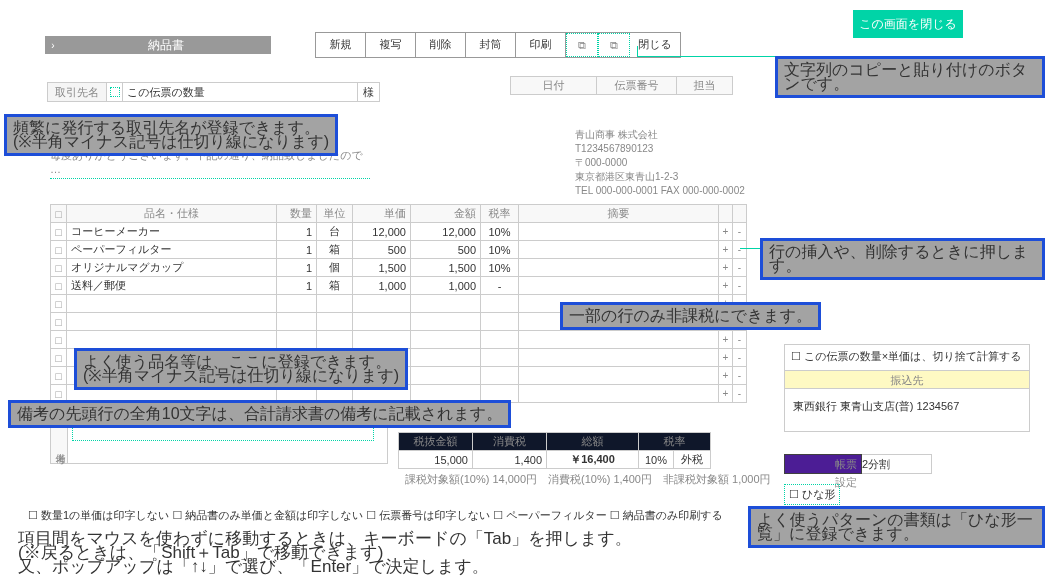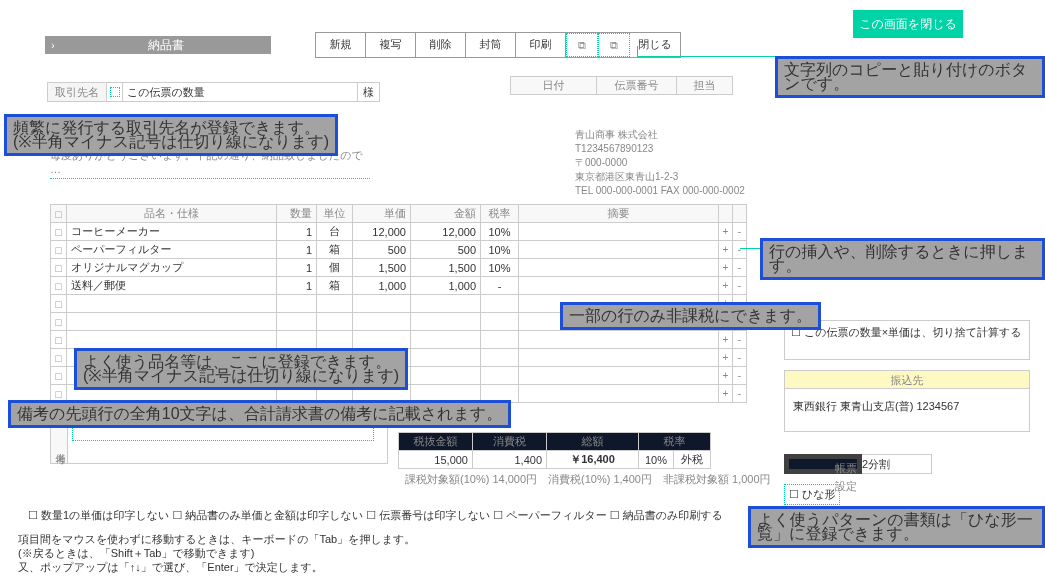--- a/index.html
+++ b/index.html
@@ -54,29 +54,29 @@
 
 .totals-table { position: absolute; top: 432px; left: 398px; border-collapse: collapse; font-size: 11px; }
 .totals-table th, .totals-table td { border: 1px solid #ccc; height: 18px; text-align: center; font-weight: normal; }
 .totals-table th { background: #0f172a; color: #888; }
 .totals-table .v { text-align: right; padding-right: 4px; }
 .totals-table .total-val { font-weight: bold; text-align: center; }
 
 .tax-breakdown { position: absolute; top: 472px; left: 405px; color: #888; font-size: 11px; }
 
 .print-options { position: absolute; top: 508px; left: 28px; font-size: 11px; }
-.tip-text { position: absolute; left: 18px; font-size: 11px; line-height: 14px; }
-
-.rounding-box { position: absolute; top: 320px; left: 784px; width: 246px; height: 40px; border: 1px solid #ccc; padding: 4px 6px; font-size: 11px; }
+.tip-text { position: absolute; left: 18px; font-size: 17px; line-height: 14px; }
+
+.rounding-box { position: absolute; top: 344px; left: 784px; width: 246px; height: 40px; border: 1px solid #ccc; padding: 4px 6px; font-size: 11px; }
 .transfer-box { position: absolute; top: 370px; left: 784px; width: 246px; border: 1px solid #ccc; }
 .transfer-box-header { height: 18px; background: #fef9c3; color: #888; text-align: center; line-height: 18px; border-bottom: 1px solid #ccc; }
 .transfer-box-body { height: 42px; padding: 10px 8px; }
 
 .slip-setting-row { position: absolute; top: 454px; left: 784px; display: flex; }
-.slip-setting-label { width: 78px; height: 20px; border: 5px solid #404040; background: #0f172a; color: #888; text-align: center; line-height: 18px; padding-left: 46px; }
+.slip-setting-label { width: 78px; height: 20px; border: 1px solid #404040; background: #4c1d95; color: #888; text-align: center; line-height: 18px; padding-left: 46px; }
 .slip-setting-value { width: 70px; height: 20px; border: 1px solid #ccc; border-left: none; text-align: left; line-height: 18px; }
 
 .template-check { position: absolute; top: 484px; left: 784px; border: 1px dotted #00d4a7; padding: 2px 4px; }
 
 .tooltip { position: absolute; background: #a3a3a3; border: 3px solid #1d4ed8; padding: 4px 6px; font-size: 16px; line-height: 14px; color: #333; }
 .tooltip-line { position: absolute; border-top: 1px solid #00d4a7; }
 .tooltip-vline { position: absolute; border-left: 1px solid #00d4a7; }
 
 .dotted-box { border: 1px dotted #00d4a7; }
 </style>

